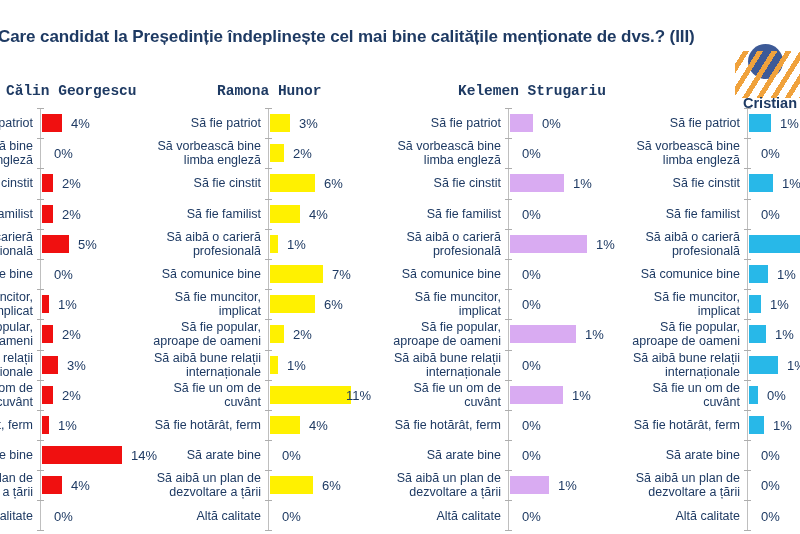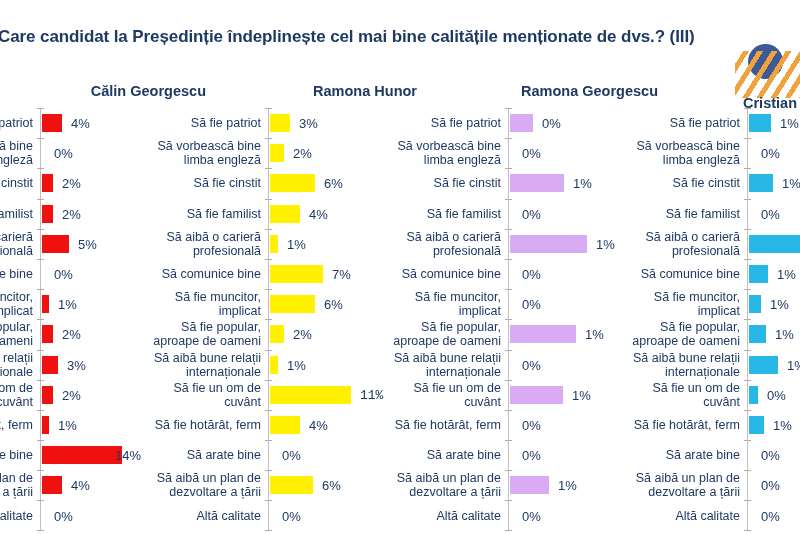--- a/index.html
+++ b/index.html
@@ -12,21 +12,21 @@
     position:absolute;left:-2px;top:27px;
     font-size:17px;font-weight:bold;white-space:nowrap;
     letter-spacing:-0.1px;
   }
   .decor-circle{position:absolute;border-radius:50%;z-index:1;}
   .decor-stripes{position:absolute;z-index:2;}
   .hdr{
     position:absolute;top:83px;font-size:14.5px;font-weight:bold;
     white-space:nowrap;z-index:3;
   }
-  .hdr.center{width:200px;text-align:right;}
+  .hdr.center{width:200px;text-align:left;font-family:Liberation Mono, monospace;}
   .chart{position:absolute;top:108px;width:320px;}
   .crow{display:flex;align-items:stretch;}
   .lbl{
     width:126px;padding-right:7px;flex:0 0 auto;
     display:flex;align-items:center;justify-content:flex-end;
     text-align:right;font-size:12.5px;line-height:1.12;
   }
   .plot{flex:1 1 auto;position:relative;}
   .tick{position:absolute;width:7px;height:1px;left:-4px;top:0;}
   .bar{position:absolute;left:1px;border-radius:0;}
@@ -154,21 +154,21 @@
           <div class="val" style="left: 17px;">1%</div>
         </div>
       </div>
       <div class="crow" style="height: 30.2px;">
         <div class="lbl">
           <span>Să arate bine</span>
         </div>
         <div class="plot" style="border-left: 1px solid rgb(191, 191, 191);">
           <div class="tick" style="background: rgb(173, 173, 173);"></div>
           <div class="bar" style="width: 80px; height: 18px; top: 6.1px; background: rgb(240, 16, 16);"></div>
-          <div class="val" style="left: 74px;">14%</div>
+          <div class="val" style="left: 90px;">14%</div>
         </div>
       </div>
       <div class="crow" style="height: 30.2px;">
         <div class="lbl">
           <span>Să aibă un plan de dezvoltare a țării</span>
         </div>
         <div class="plot" style="border-left: 1px solid rgb(191, 191, 191);">
           <div class="tick" style="background: rgb(173, 173, 173);"></div>
           <div class="bar" style="width: 20px; height: 18px; top: 6.1px; background: rgb(240, 16, 16);"></div>
           <div class="val" style="left: 30px;">4%</div>
@@ -277,21 +277,21 @@
           <div class="val" style="left: 18px;">1%</div>
         </div>
       </div>
       <div class="crow" style="height: 30.2px;">
         <div class="lbl">
           <span>Să fie un om de cuvânt</span>
         </div>
         <div class="plot" style="border-left: 1px solid rgb(191, 191, 191);">
           <div class="tick" style="background: rgb(173, 173, 173);"></div>
           <div class="bar" style="width: 81px; height: 18px; top: 6.1px; background: rgb(255, 241, 0);"></div>
-          <div class="val" style="left: 91px; font-family: Liberation Mono, monospace;">11%</div>
+          <div class="val" style="left: 77px;">11%</div>
         </div>
       </div>
       <div class="crow" style="height: 30.2px;">
         <div class="lbl">
           <span>Să fie hotărât, ferm</span>
         </div>
         <div class="plot" style="border-left: 1px solid rgb(191, 191, 191);">
           <div class="tick" style="background: rgb(173, 173, 173);"></div>
           <div class="bar" style="width: 30px; height: 18px; top: 6.1px; background: rgb(255, 241, 0);"></div>
           <div class="val" style="left: 40px;">4%</div>
@@ -320,21 +320,21 @@
         <div class="lbl">
           <span>Altă calitate</span>
         </div>
         <div class="plot" style="border-left: 1px solid rgb(191, 191, 191);">
           <div class="tick" style="background: rgb(173, 173, 173);"></div>
           <div class="tick" style="background: rgb(173, 173, 173); top: 29.2px;"></div>
           <div class="val" style="left: 13px;">0%</div>
         </div>
       </div>
     </div>
-    <div class="hdr center" style="left: 458px;">Ramona Georgescu</div>
+    <div class="hdr center" style="left: 458px;">Kelemen Strugariu</div>
     <div class="chart" style="left: 375px;">
       <div class="crow" style="height: 30.2px;">
         <div class="lbl">
           <span>Să fie patriot</span>
         </div>
         <div class="plot" style="border-left: 1px solid rgb(191, 191, 191);">
           <div class="tick" style="background: rgb(173, 173, 173);"></div>
           <div class="bar" style="width: 23px; height: 18px; top: 6.1px; background: rgb(217, 171, 242);"></div>
           <div class="val" style="left: 33px;">0%</div>
         </div>

